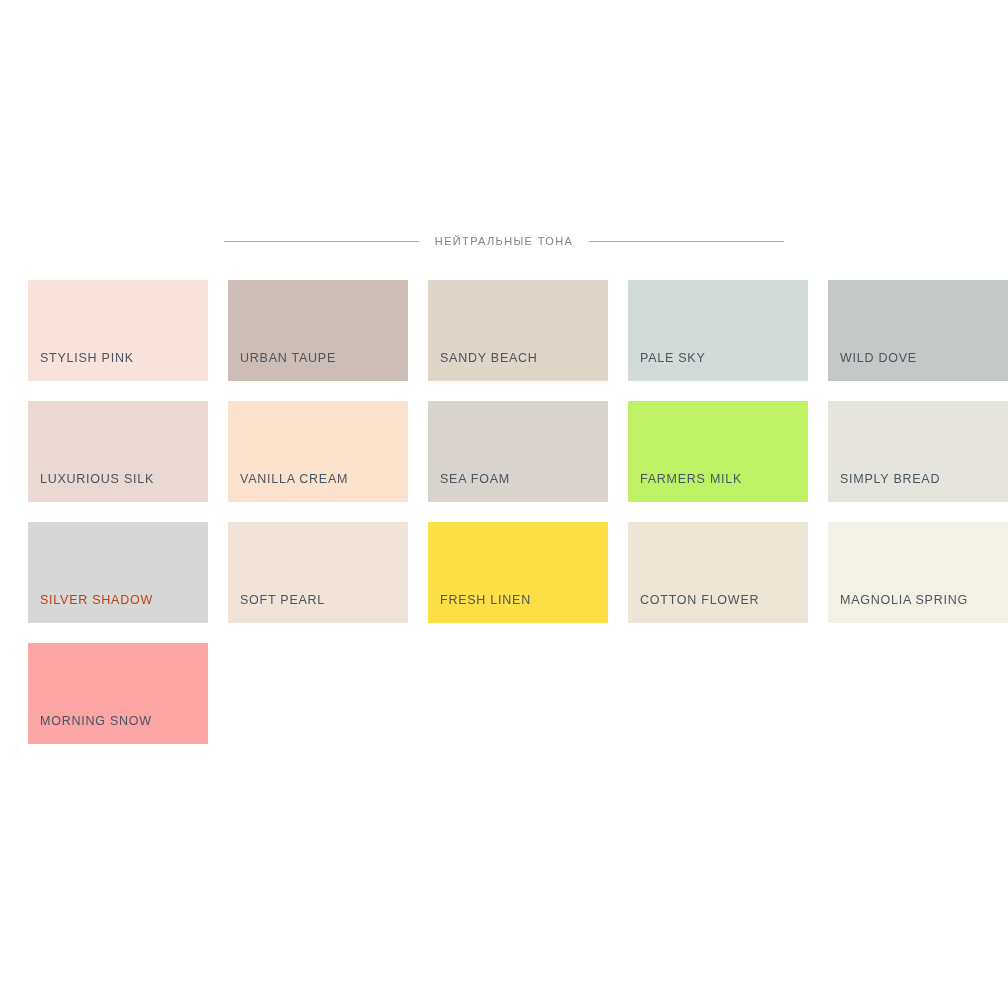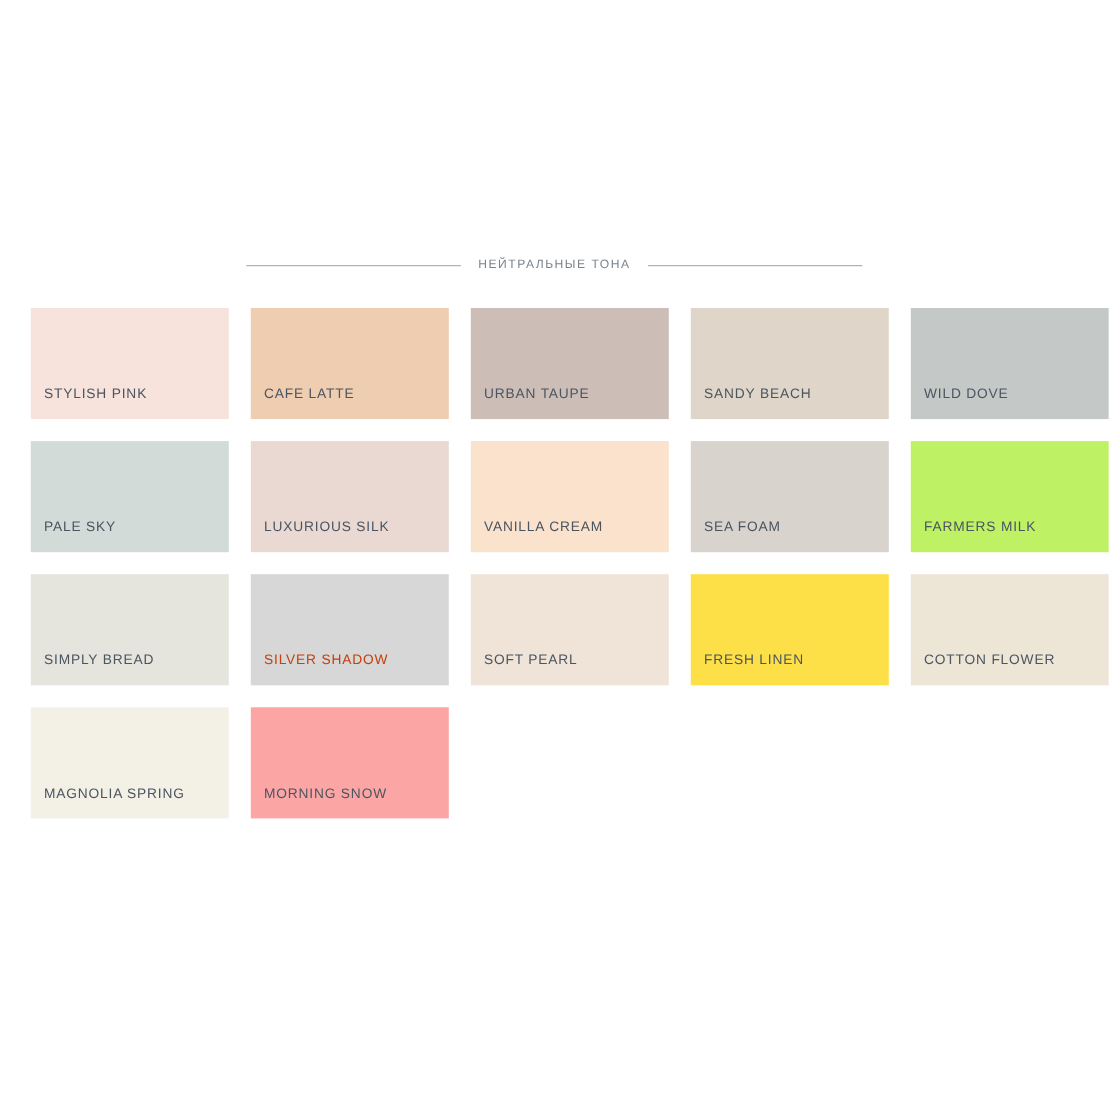--- a/index.html
+++ b/index.html
@@ -87,34 +87,31 @@
   <div class="section-heading">
     <div class="heading-rule left" style="background: rgb(169, 169, 169);"></div>
     <div class="heading-title" style="color: rgb(123, 132, 139);">НЕЙТРАЛЬНЫЕ ТОНА</div>
     <div class="heading-rule right" style="background: rgb(169, 169, 169);"></div>
   </div>
 
   <div class="swatch-grid">
       <div class="swatch" style="background: rgb(247, 226, 220);">
         <span class="swatch-label" style="color: rgb(75, 85, 97);">STYLISH PINK</span>
       </div>
-      <div class="swatch" style="background: rgb(239, 205, 176);">
-        <span class="swatch-label" style="color: rgb(75, 85, 97);">CAFE LATTE</span>
-      </div>
       <div class="swatch" style="background: rgb(204, 190, 183);">
         <span class="swatch-label" style="color: rgb(75, 85, 97);">URBAN TAUPE</span>
       </div>
       <div class="swatch" style="background: rgb(223, 214, 201);">
         <span class="swatch-label" style="color: rgb(75, 85, 97);">SANDY BEACH</span>
       </div>
+      <div class="swatch" style="background: rgb(211, 219, 216);">
+        <span class="swatch-label" style="color: rgb(75, 85, 97);">PALE SKY</span>
+      </div>
       <div class="swatch" style="background: rgb(196, 200, 199);">
         <span class="swatch-label" style="color: rgb(75, 85, 97);">WILD DOVE</span>
-      </div>
-      <div class="swatch" style="background: rgb(211, 219, 216);">
-        <span class="swatch-label" style="color: rgb(75, 85, 97);">PALE SKY</span>
       </div>
       <div class="swatch" style="background: rgb(233, 217, 210);">
         <span class="swatch-label" style="color: rgb(75, 85, 97);">LUXURIOUS SILK</span>
       </div>
       <div class="swatch" style="background: rgb(250, 226, 204);">
         <span class="swatch-label" style="color: rgb(75, 85, 97);">VANILLA CREAM</span>
       </div>
       <div class="swatch" style="background: rgb(216, 211, 205);">
         <span class="swatch-label" style="color: rgb(75, 85, 97);">SEA FOAM</span>
       </div>

